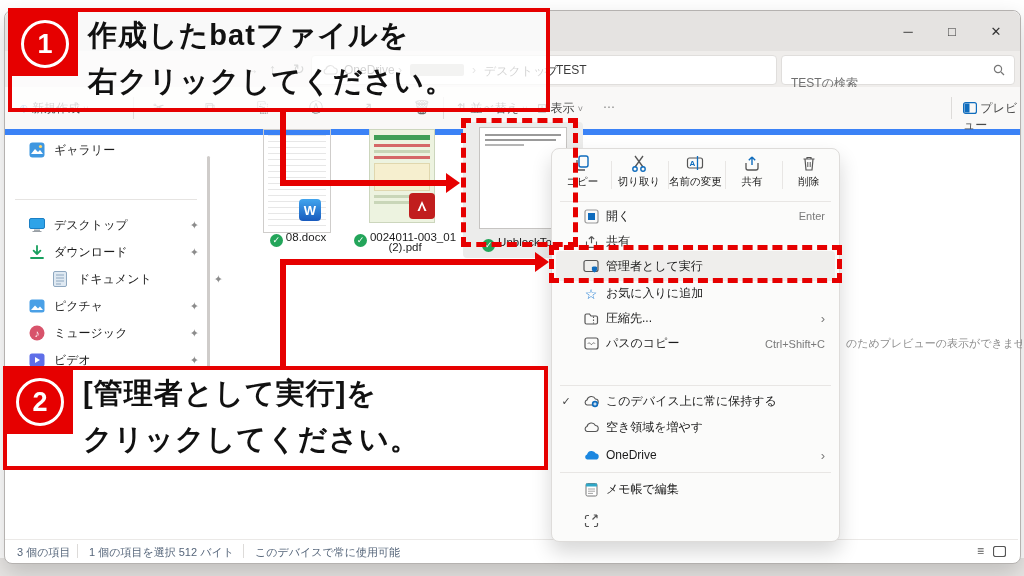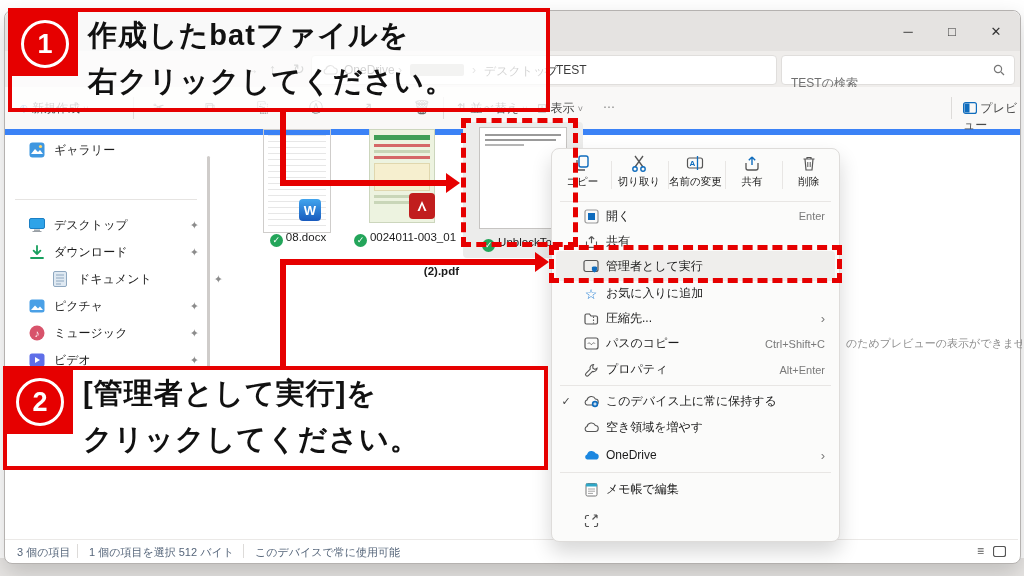--- a/index.html
+++ b/index.html
@@ -215,21 +215,21 @@
       <div style="margin:3px 4px 0;height:3px;background:#c9d6b8;"></div>
     </div>
     <div class="abs badge" style="left:52px;top:70px;width:26px;height:26px;background:#c11e1e;">
       <svg width="14" height="14" viewBox="0 0 14 14">
           <path d="M7 2 L11.5 12 L9.4 12 L7 5.8 L4.6 12 L2.5 12 Z" fill="#fff"></path>
         </svg>
     </div>
     <div class="abs filelabel" style="left:-6px;top:108px;width:108px;text-align:center;">
       <span class="synccheck">✓</span><span>0024011-003_01</span>
     </div>
-    <div class="abs filelabel" style="left:-6px;top:142px;width:108px;text-align:right;font-weight:bold;">(2).pdf</div>
+    <div class="abs filelabel" style="left:-6px;top:118px;width:108px;text-align:center;">(2).pdf</div>
   </div>
 
   <div class="abs" style="left:458px;top:111px;width:120px;height:136px;background:#ececeb;border-radius:4px;">
     <div class="abs thumb" style="left:16px;top:5px;width:86px;height:100px;border-color:#c6c4c2;">
       <div style="margin:6px 5px 0;height:2px;background:#9a9a9a;width:88%;"></div>
       <div style="margin:3px 5px 0;height:2px;background:#9a9a9a;width:82%;"></div>
       <div style="margin:3px 5px 0;height:2px;background:#b5b5b5;width:45%;"></div>
     </div>
     <div class="abs filelabel" style="left:0;top:114px;width:120px;text-align:center;">
       <span class="synccheck">✓</span><span>UnblockTool.</span>
@@ -358,30 +358,20 @@
     <span class="micon">
       <svg width="15" height="13" viewBox="0 0 15 13">
         <rect x="1" y="1" width="13" height="11" rx="2" fill="none" stroke="#555" stroke-width="1.2"></rect>
         <path d="M3.5 8.5c1-1.5 2-1.5 3 0s2 1.5 3 0 2-1.5 3 0" transform="scale(0.78) translate(1.5,0)" fill="none" stroke="#555" stroke-width="1"></path>
       </svg>
       </span>
     <span class="mlabel">パスのコピー</span>
     <span class="mshort">Ctrl+Shift+C</span>
   </div>
 
-  <div class="abs mrow" style="top:207px;height:27px;">
-    <span class="mcheck"></span>
-    <span class="micon">
-      <svg width="14" height="14" viewBox="0 0 14 14">
-        <path d="M9.5 1.5a3.5 3.5 0 0 0-3.3 4.6L2 10.3a1.6 1.6 0 1 0 2.3 2.3l4.2-4.2a3.5 3.5 0 0 0 4.6-3.3l-2.2 1.3-2-1.2-.1-2.3z" fill="none" stroke="#555" stroke-width="1.1"></path>
-      </svg>
-      </span>
-    <span class="mlabel">プロパティ</span>
-    <span class="mshort">Alt+Enter</span>
-  </div>
 
   <div class="abs msep" style="top:236px;"></div>
 
   <div class="abs mrow" style="top:239px;height:26px;">
     <span class="mcheck">✓</span>
     <span class="micon">
       <svg width="17" height="13" viewBox="0 0 17 13">
         <path d="M4 10h8a3 3 0 0 0 .4-6A4.5 4.5 0 0 0 4 5a2.6 2.6 0 0 0 0 5z" fill="none" stroke="#555" stroke-width="1.1"></path>
         <circle cx="12" cy="9" r="3.2" fill="#0f6cbd"></circle>
         <path d="M12 7.4v3.2M10.4 9h3.2" stroke="#fff" stroke-width="1"></path>

